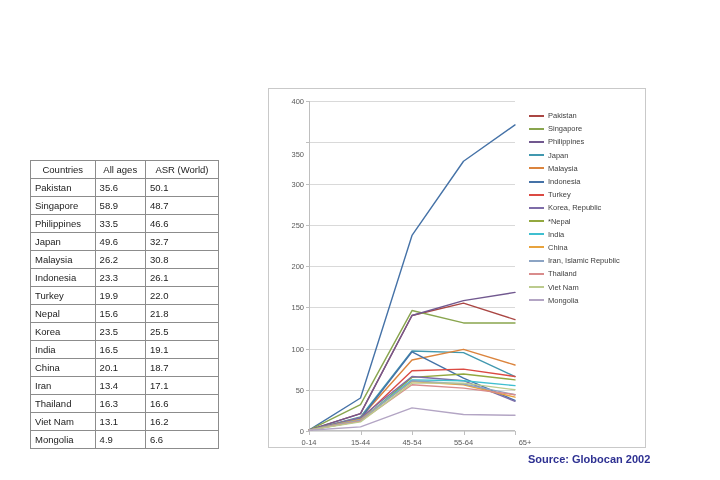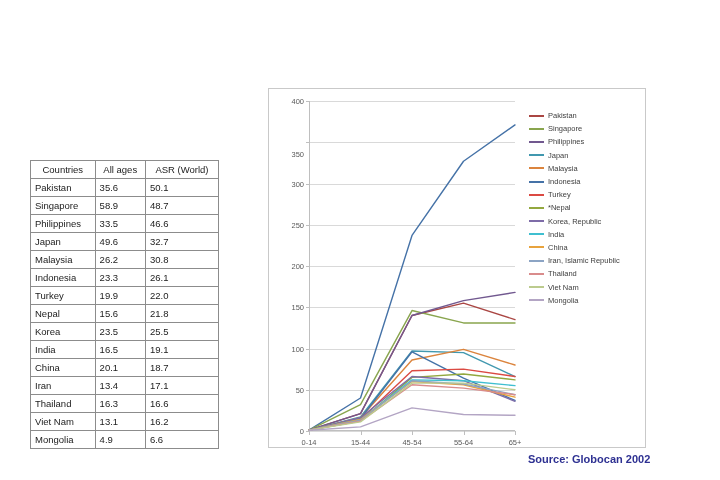--- a/index.html
+++ b/index.html
@@ -205,21 +205,21 @@
           <div class="ytick" style="top: 0px;">400</div>
           <div class="xtick-mark" style="left: 0px;"></div>
           <div class="xtick" style="left: 0px;">0-14</div>
           <div class="xtick-mark" style="left: 51.5px;"></div>
           <div class="xtick" style="left: 51.5px;">15-44</div>
           <div class="xtick-mark" style="left: 103px;"></div>
           <div class="xtick" style="left: 103px;">45-54</div>
           <div class="xtick-mark" style="left: 154.5px;"></div>
           <div class="xtick" style="left: 154.5px;">55-64</div>
           <div class="xtick-mark" style="left: 206px;"></div>
-          <div class="xtick" style="left: 206px;">65+</div>
+          <div class="xtick" style="left: 216px;">65+</div>
         </div>
       <div class="axis-left"></div>
       <div class="axis-bottom"></div>
       <svg class="chart-svg" id="series-svg" viewBox="0 0 206 330" preserveAspectRatio="none">
           <polyline points="0.00,329.18 51.50,297.00 103.00,134.47 154.50,60.23 206.00,23.93" fill="none" stroke="#4572A7" stroke-width="1.4" stroke-linejoin="round" stroke-linecap="round" vector-effect="non-scaling-stroke"></polyline>
           <polyline points="0.00,329.18 51.50,312.68 103.00,214.50 154.50,202.13 206.00,218.63" fill="none" stroke="#AA4643" stroke-width="1.4" stroke-linejoin="round" stroke-linecap="round" vector-effect="non-scaling-stroke"></polyline>
           <polyline points="0.00,329.18 51.50,303.60 103.00,209.55 154.50,221.93 206.00,221.93" fill="none" stroke="#89A54E" stroke-width="1.4" stroke-linejoin="round" stroke-linecap="round" vector-effect="non-scaling-stroke"></polyline>
           <polyline points="0.00,329.18 51.50,312.68 103.00,214.50 154.50,199.65 206.00,191.40" fill="none" stroke="#71588F" stroke-width="1.4" stroke-linejoin="round" stroke-linecap="round" vector-effect="non-scaling-stroke"></polyline>
           <polyline points="0.00,329.18 51.50,315.98 103.00,249.98 154.50,251.63 206.00,275.55" fill="none" stroke="#4198AF" stroke-width="1.4" stroke-linejoin="round" stroke-linecap="round" vector-effect="non-scaling-stroke"></polyline>
           <polyline points="0.00,329.18 51.50,316.80 103.00,259.05 154.50,248.32 206.00,264.00" fill="none" stroke="#DB843D" stroke-width="1.4" stroke-linejoin="round" stroke-linecap="round" vector-effect="non-scaling-stroke"></polyline>
@@ -258,28 +258,28 @@
         </div>
         <div class="legend-row">
           <span class="legend-swatch" style="background: rgb(69, 114, 167);"></span>
           <span class="legend-label">Indonesia</span>
         </div>
         <div class="legend-row">
           <span class="legend-swatch" style="background: rgb(219, 74, 67);"></span>
           <span class="legend-label">Turkey</span>
         </div>
         <div class="legend-row">
+          <span class="legend-swatch" style="background: rgb(126, 108, 168);"></span>
+          <span class="legend-label">Korea, Republic</span>
+        </div>
+        <div class="legend-row">
           <span class="legend-swatch" style="background: rgb(147, 168, 63);"></span>
           <span class="legend-label">*Nepal</span>
         </div>
         <div class="legend-row">
-          <span class="legend-swatch" style="background: rgb(126, 108, 168);"></span>
-          <span class="legend-label">Korea, Republic</span>
-        </div>
-        <div class="legend-row">
           <span class="legend-swatch" style="background: rgb(63, 191, 208);"></span>
           <span class="legend-label">India</span>
         </div>
         <div class="legend-row">
           <span class="legend-swatch" style="background: rgb(232, 163, 61);"></span>
           <span class="legend-label">China</span>
         </div>
         <div class="legend-row">
           <span class="legend-swatch" style="background: rgb(140, 164, 196);"></span>
           <span class="legend-label">Iran, Islamic Republic</span>

